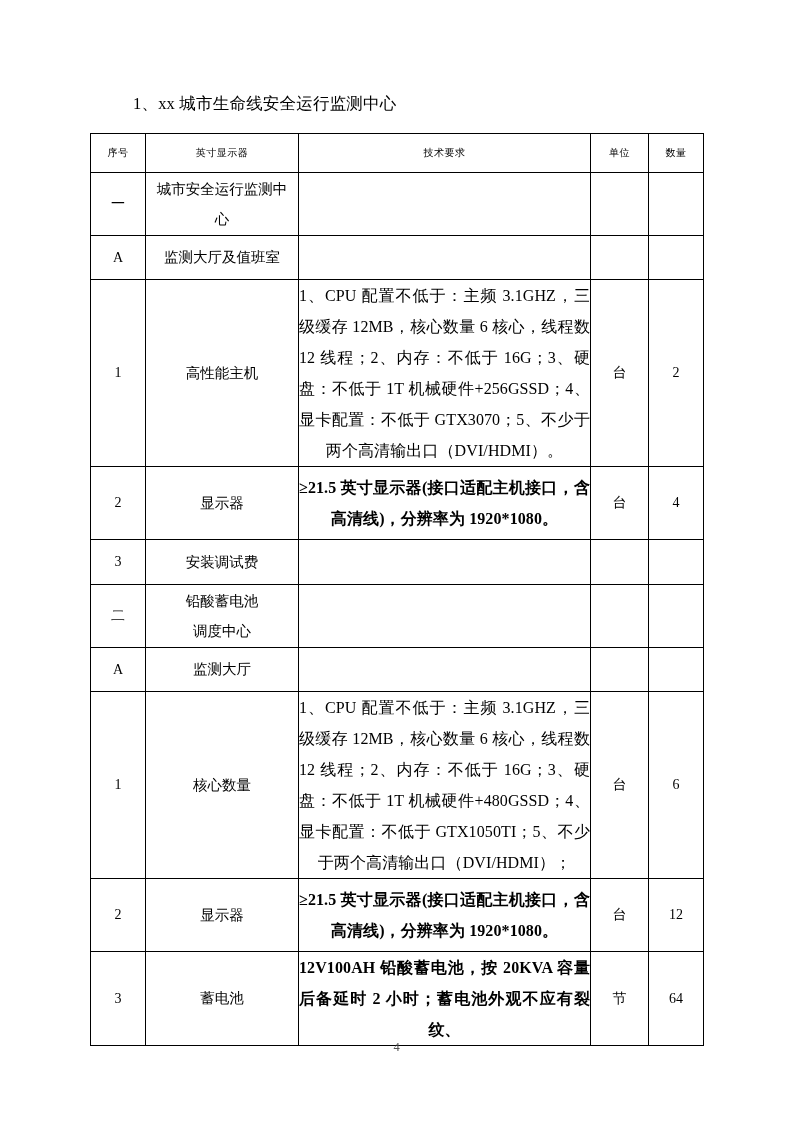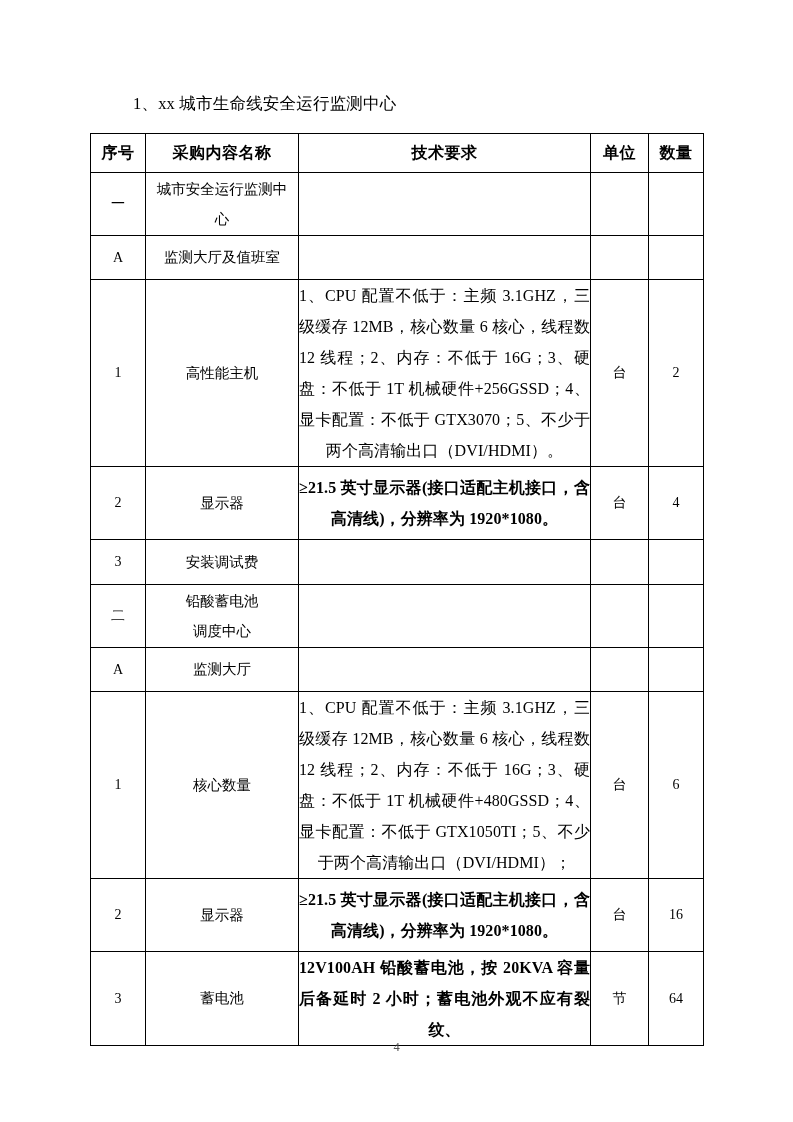--- a/index.html
+++ b/index.html
@@ -53,22 +53,22 @@
   .col-seq    { width: 55px; }
   .col-name   { width: 153px; }
   .col-spec   { width: 292px; }
   .col-unit   { width: 58px; }
   .col-qty    { width: 55px; }
 
   
   .hdr td {
     height: 38px;
     text-align: center;
-    font-weight: bold;
-    font-size: 16px;
+    font-weight: normal;
+    font-size: 10px;
     font-family: "Liberation Sans", "DejaVu Sans", sans-serif;
     letter-spacing: 0.5px;
   }
 
   
   .c-seq {
     text-align: center;
     font-size: 14px;
     font-family: "Liberation Serif", "DejaVu Serif", serif;
   }
@@ -133,21 +133,21 @@
     <colgroup>
       <col class="col-seq">
       <col class="col-name">
       <col class="col-spec">
       <col class="col-unit">
       <col class="col-qty">
     </colgroup>
     <tbody>
       <tr class="hdr">
         <td>序号</td>
-        <td>采购内容名称</td>
+        <td>英寸显示器</td>
         <td>技术要求</td>
         <td>单位</td>
         <td>数量</td>
       </tr>
 
       <tr class="r-sec">
         <td class="c-seq">一</td>
         <td class="c-name">
           <span class="name-2">城市安全运行监测中</span>
           <span class="name-2">心</span>
@@ -214,21 +214,21 @@
         <td class="c-spec">1、CPU 配置不低于：主频 3.1GHZ，三级缓存 12MB，核心数量 6 核心，线程数 12 线程；2、内存：不低于 16G；3、硬盘：不低于 1T 机械硬件+480GSSD；4、显卡配置：不低于 GTX1050TI；5、不少于两个高清输出口（DVI/HDMI）；</td>
         <td class="c-unit">台</td>
         <td class="c-qty">6</td>
       </tr>
 
       <tr class="r-mid">
         <td class="c-seq">2</td>
         <td class="c-name">显示器</td>
         <td class="c-spec two-line">≥21.5 英寸显示器(接口适配主机接口，含高清线)，分辨率为 1920*1080。</td>
         <td class="c-unit">台</td>
-        <td class="c-qty">16</td>
+        <td class="c-qty">12</td>
       </tr>
 
       <tr class="r-mid">
         <td class="c-seq">3</td>
         <td class="c-name">蓄电池</td>
         <td class="c-spec two-line">12V100AH 铅酸蓄电池，按 20KVA 容量后备延时 2 小时；蓄电池外观不应有裂纹、</td>
         <td class="c-unit">节</td>
         <td class="c-qty">64</td>
       </tr>
     </tbody>

